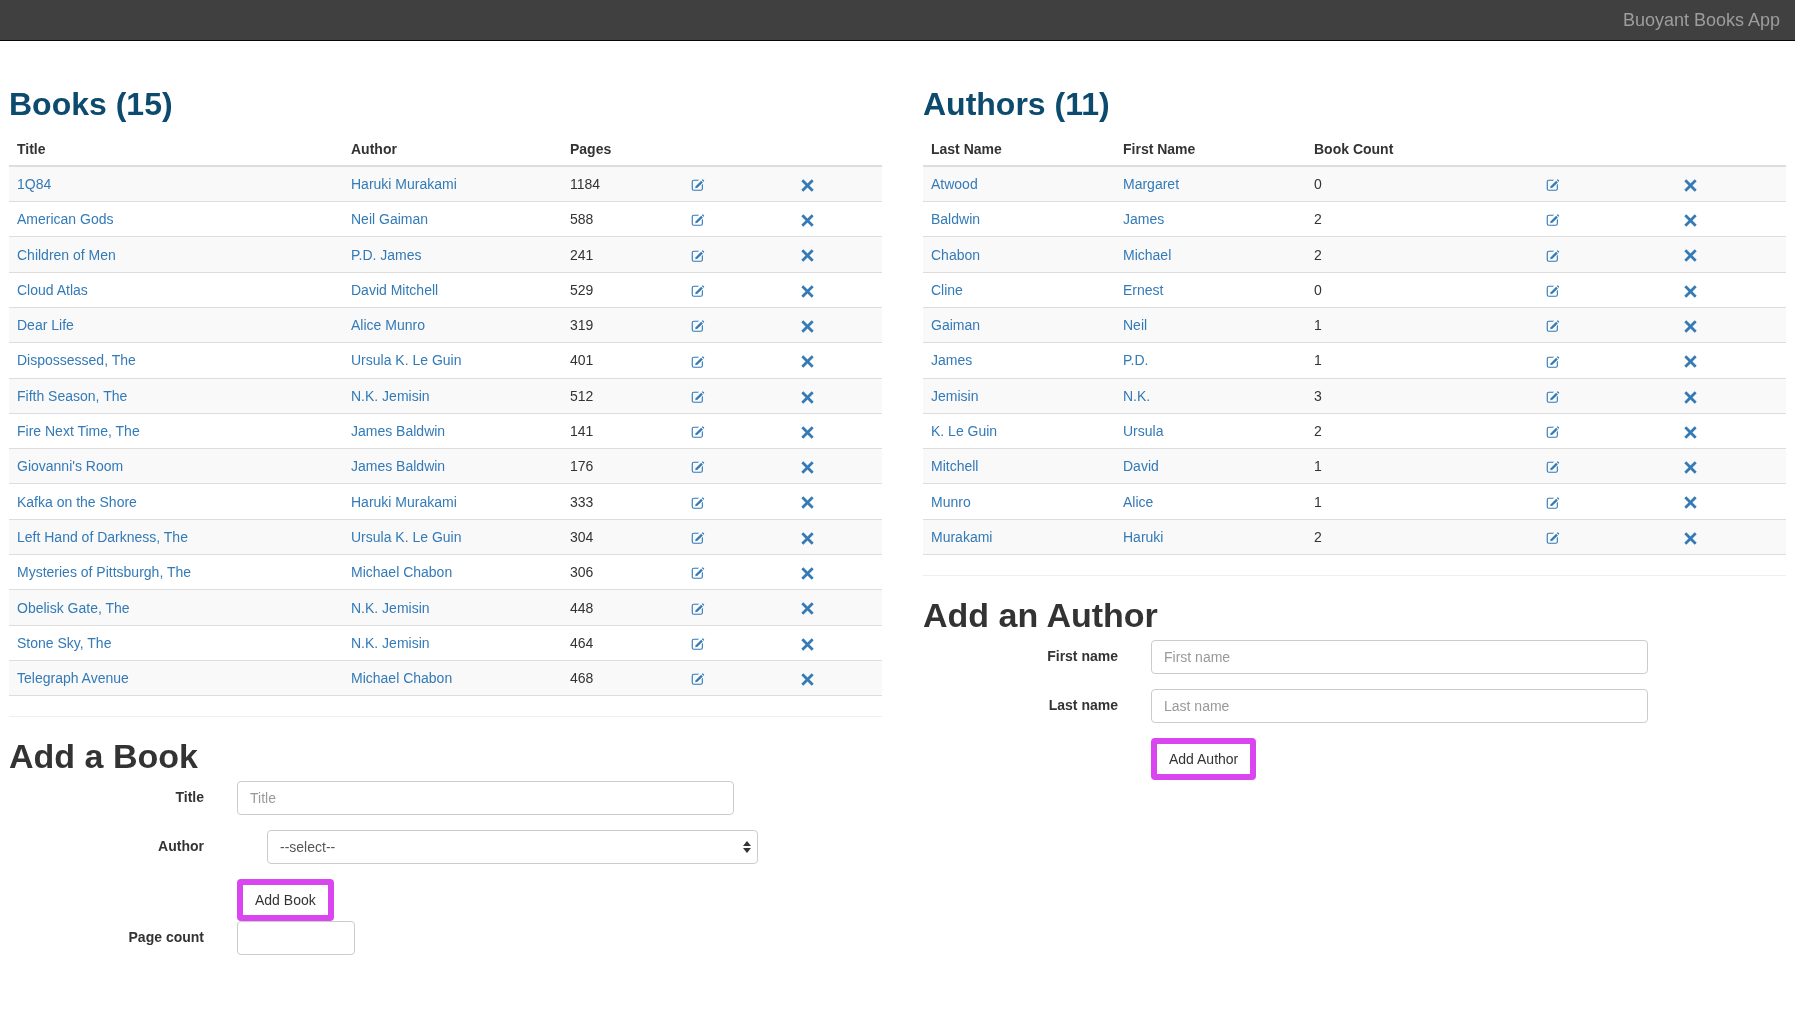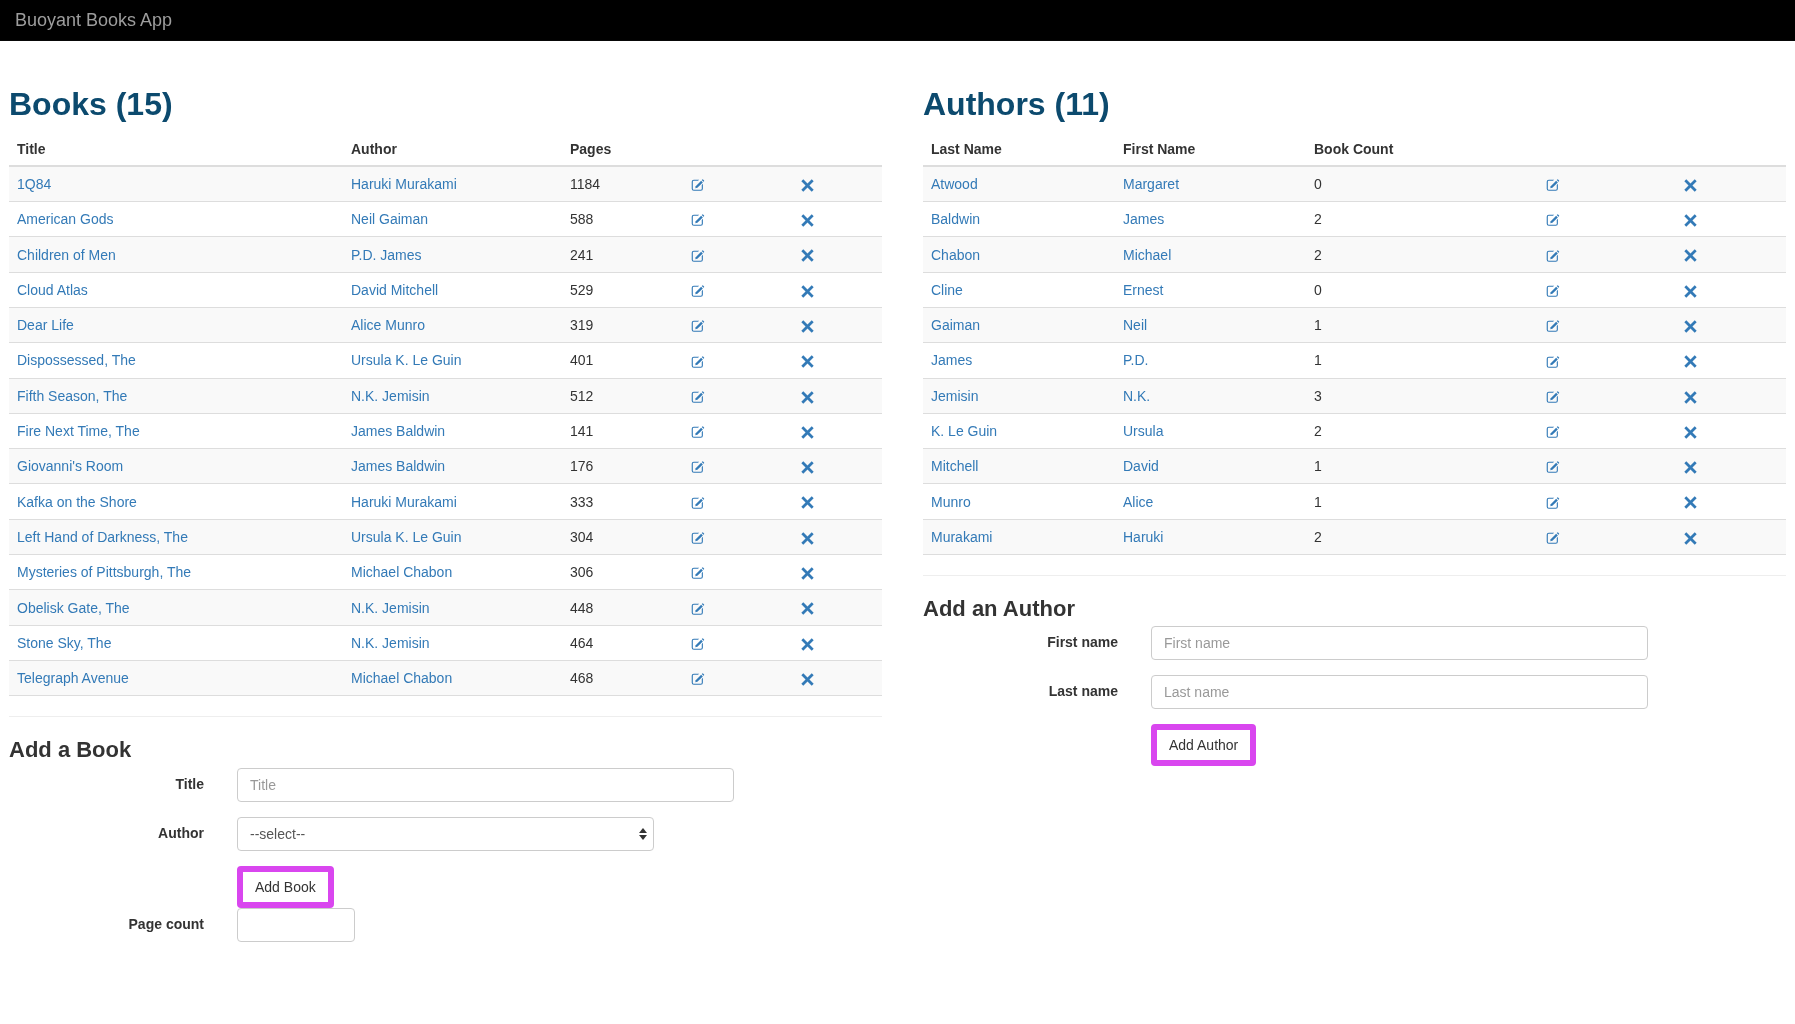--- a/index.html
+++ b/index.html
@@ -8,24 +8,25 @@
     font-family: "Liberation Sans", sans-serif;
     font-size: 14px;
     color: #333;
     background: #fff;
     min-height: 1024px;
     width: 1795px;
   }
   
   .navbar {
     height: 41px;
-    background: #000000;
+    background: #404040;
     border-bottom: 1px solid #080808;
     display: flex;
     align-items: center;
+    justify-content: flex-end;
   }
   .navbar-brand {
     color: #9d9d9d;
     font-size: 18px;
     padding: 0 15px;
     line-height: 41px;
     text-decoration: none;
   }
   
   .container { padding: 0 9px; }
@@ -33,21 +34,21 @@
   .col-left  { width: 873px; margin-right: 41px; flex: none; }
   .col-right { flex: 1; min-width: 0; }
   h1.page-h {
     font-size: 32px;
     font-weight: 700;
     margin: 45px 0 10px;
     color: #0c4a6e;
     line-height: 1.15;
   }
   h2.section-h {
-    font-size: 22px;
+    font-size: 34px;
     font-weight: 700;
     margin: 20px 0 5px;
     color: #333;
     line-height: 1.15;
   }
   hr.divider {
     border: none;
     border-top: 1px solid #eee;
     margin: 20px 0;
   }
@@ -93,21 +94,21 @@
     padding: 6px 12px;
     border: 1px solid #ccc;
     border-radius: 4px;
     font-size: 14px;
     color: #555;
     font-family: inherit;
     background: #fff;
   }
   input.text-input::placeholder { color: #999; opacity: 1; }
   input.input-small { width: 118px; }
-  .select-wrap { position: relative; width: 417px; }
+  .select-wrap { position: relative; width: 491px; margin-left: 30px; }
   select.select-input {
     width: 100%;
     height: 34px;
     padding: 6px 12px;
     border: 1px solid #ccc;
     border-radius: 4px;
     font-size: 14px;
     color: #555;
     background: #fff;
     font-family: inherit;

